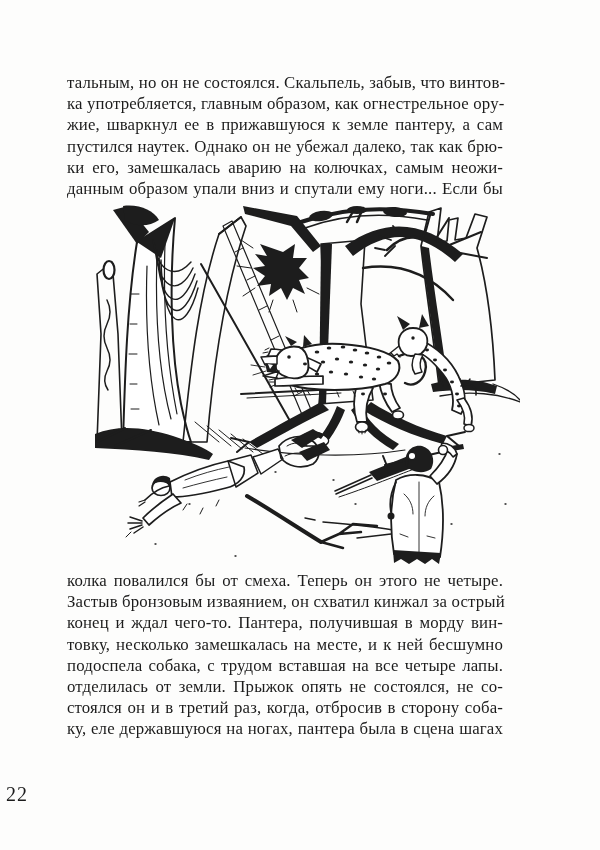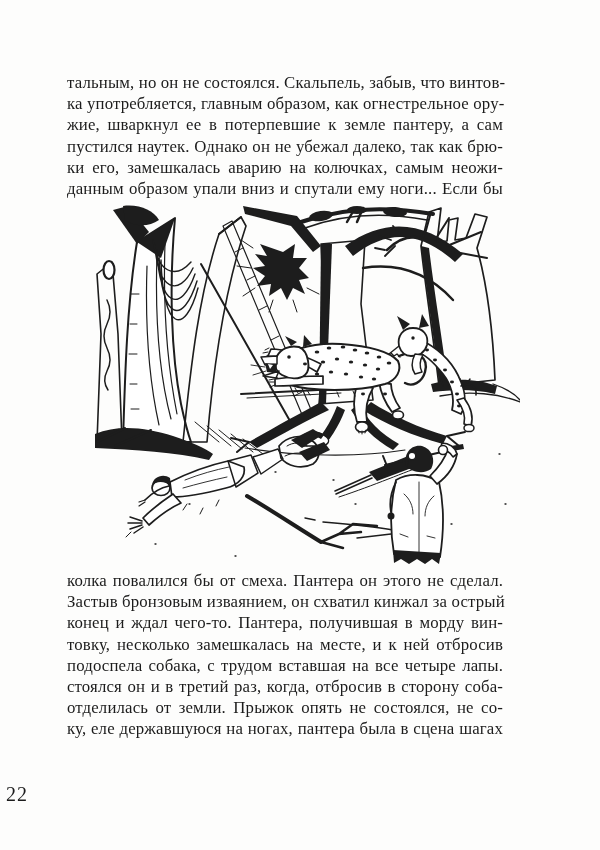--- a/index.html
+++ b/index.html
@@ -35,21 +35,21 @@
   .w{fill:#ffffff;stroke:#1d1d1d;stroke-linejoin:round;}
 </style>
 </head>
 <body>
 
 <div class="sheet">
 
   <div class="para para-top">
       <div class="line">тальным, но он не состоялся. Скальпель, забыв, что винтов-</div>
       <div class="line">ка употребляется, главным образом, как огнестрельное ору-</div>
-      <div class="line">жие, шваркнул ее в потерпевшие к земле пантеру, а сам</div>
+      <div class="line">жие, шваркнул ее в прижавшуюся к земле пантеру, а сам</div>
       <div class="line">пустился наутек. Однако он не убежал далеко, так как брю-</div>
       <div class="line">ки его, замешкалась аварию на колючках, самым неожи-</div>
       <div class="line">данным образом упали вниз и спутали ему ноги... Если бы</div>
     </div>
 
   <figure class="illustration" aria-label="Рисунок пером: лесная чаща; прыгающая пятнистая пантера, в зад которой вцепилась собака; упавший ничком человек со спущенными штанами; человек с голой спиной, держащий кинжал; винтовка на земле">
     <svg viewBox="0 0 425 360" xmlns="http://www.w3.org/2000/svg">
       <defs>
         <pattern id="phDark" width="3" height="3" patternUnits="userSpaceOnUse" patternTransform="rotate(55)">
           <line x1="0" y1="0" x2="0" y2="3" stroke="#1d1d1d" stroke-width="1.7"></line>
@@ -265,24 +265,24 @@
         <path d="M362,250 C360,243 354,239 347,239 L345,246 C351,246 356,249 358,253 Z" class="w" stroke-width="1.6"></path>
         <circle cx="348" cy="246" r="4.5" class="w" stroke-width="1.6"></circle>
         <circle cx="317" cy="252" r="3.8" class="w" stroke-width="1.5"></circle>
 
         <path d="M298,346 L346,349 L344,360 L337,355 L330,360 L322,355 L314,360 L306,355 L299,359 Z" class="f"></path>
       </g>
     </svg>
   </figure>
 
   <div class="para para-bottom">
-      <div class="line">колка повалился бы от смеха. Пантера он этого не сделал.</div>
+      <div class="line">колка повалился бы от смеха. Теперь он этого не четыре.</div>
       <div class="line">Застыв бронзовым изваянием, он схватил кинжал за острый</div>
       <div class="line">конец и ждал чего-то. Пантера, получившая в морду вин-</div>
-      <div class="line">товку, несколько замешкалась на месте, и к ней отбросив</div>
+      <div class="line">товку, несколько замешкалась на месте, и к ней бесшумно</div>
       <div class="line">подоспела собака, с трудом вставшая на все четыре лапы.</div>
+      <div class="line">отделилась от земли. Прыжок опять не состоялся, не со-</div>
       <div class="line">стоялся он и в третий раз, когда, отбросив в сторону соба-</div>
-      <div class="line">отделилась от земли. Прыжок опять не состоялся, не со-</div>
       <div class="line">ку, еле державшуюся на ногах, пантера была в сцена шагах</div>
     </div>
 
   <div class="page-number">22</div>
 </div>
 
 </body></html>

